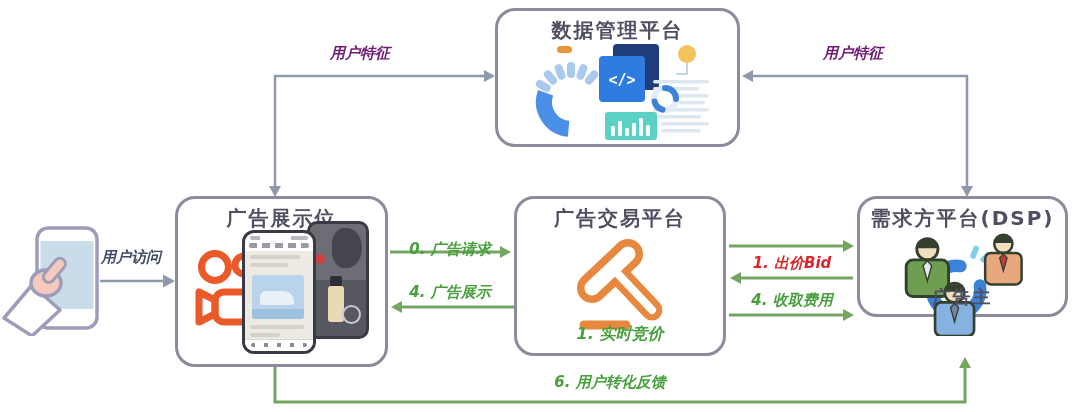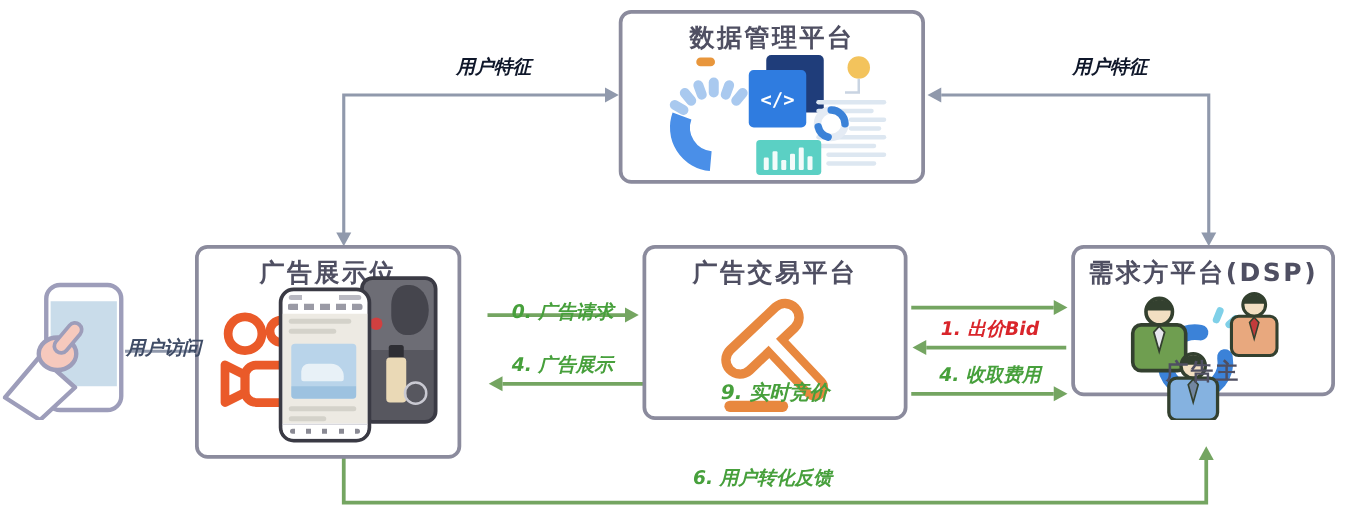--- a/index.html
+++ b/index.html
@@ -1,24 +1,24 @@
 <!DOCTYPE html>
 <html><head>
 <meta charset="utf-8">
 <style>
   html,body{margin:0;padding:0;background:#ffffff;}
   .canvas{position:relative;width:1080px;height:412px;background:#ffffff;overflow:hidden;
           font-family:"DejaVu Sans","Liberation Sans",sans-serif;}
   .wires{position:absolute;left:0;top:0;width:1080px;height:412px;}
-  .box{position:absolute;background:#fff;border:3px solid #8b8b9d;border-radius:10px;box-sizing:border-box;}
+  .box{position:absolute;background:#fff;border:3px solid #8b8b9d;border-radius:20px;box-sizing:border-box;}
   .box-title{text-align:center;font-weight:bold;font-size:20px;color:#4f4f62;margin-top:6px;letter-spacing:2px;white-space:nowrap;}
   .flow-label{position:absolute;font-weight:bold;font-style:italic;font-size:15px;text-align:center;white-space:nowrap;}
   .lab-green{color:#47a03c;}
   .lab-red{color:#d9252b;}
-  .lab-gray{color:#0f172a;text-align:right;}
+  .lab-gray{color:#701a75;}
   .lab-navy{color:#3f4c66;}
   .inbox-label{position:absolute;left:0;right:0;text-align:center;font-weight:bold;}
   .step3{bottom:8px;font-style:italic;font-size:16px;color:#47a03c;}
   .advertiser{bottom:5px;font-size:18px;color:#4f4f62;letter-spacing:2px;font-family:Liberation Serif, serif;}
   .art{display:block;margin:0 auto;}
   
   .phone-back{position:absolute;left:129px;top:22px;width:62px;height:118px;background:#57575f;border:3px solid #3a3a44;border-radius:10px;box-sizing:border-box;overflow:hidden;z-index:2;}
   .cat-area{position:absolute;left:0;top:0;right:0;height:56px;background:#6d6d75;}
   .cat-blob{position:absolute;right:4px;top:4px;width:30px;height:40px;background:#45454d;border-radius:40% 50% 50% 40%;}
   .red-badge{position:absolute;left:5px;top:30px;width:10px;height:10px;background:#d04040;border-radius:50%;}
@@ -134,21 +134,21 @@
         <rect x="98" y="82" width="4" height="10" rx="1"></rect>
         <rect x="105" y="77" width="4" height="15" rx="1"></rect>
         <rect x="112" y="84" width="4" height="8" rx="1"></rect>
         <rect x="119" y="79" width="4" height="13" rx="1"></rect>
         <rect x="126" y="74" width="4" height="18" rx="1"></rect>
         <rect x="133" y="81" width="4" height="11" rx="1"></rect>
       </g>
     </svg>
   </div>
 
-  <div class="box" style="left:156px;top:196px;width:213px;height:171px;">
+  <div class="box" style="left:175px;top:196px;width:213px;height:171px;">
     <div class="box-title">广告展示位</div>
     <svg style="position:absolute;left:12px;top:48px;" width="74" height="84" viewBox="0 0 74 84">
       <g stroke="#ea5a29" stroke-width="7" fill="none" stroke-linejoin="round" stroke-linecap="round">
         <circle cx="25" cy="20" r="13.5"></circle>
         <circle cx="54" cy="18" r="9"></circle>
         <rect x="25" y="45" width="36" height="30" rx="9"></rect>
         <path d="M25 53 L9 45 V 75 L25 67 Z"></path>
       </g>
     </svg>
 
@@ -173,30 +173,30 @@
         </div>
         <div class="pf-line" style="top:74px;width:54px;"></div>
         <div class="pf-line" style="top:82px;width:30px;"></div>
       </div>
       <div class="pf-nav">
         <div class="pf-dots"></div>
       </div>
     </div>
   </div>
 
-  <div class="box" style="left:514px;top:196px;width:212px;height:140px;">
+  <div class="box" style="left:514px;top:196px;width:212px;height:160px;">
     <div class="box-title">广告交易平台</div>
     <svg class="art" width="120" height="100" viewBox="0 0 120 100" style="margin-top:2px;">
       <line x1="32" y1="54" x2="68" y2="20" stroke="#e8883f" stroke-width="30" stroke-linecap="round"></line>
       <line x1="58" y1="40" x2="92" y2="76" stroke="#e8883f" stroke-width="21" stroke-linecap="round"></line>
       <line x1="32" y1="54" x2="68" y2="20" stroke="#ffffff" stroke-width="15" stroke-linecap="round"></line>
       <line x1="58" y1="40" x2="92" y2="76" stroke="#ffffff" stroke-width="8" stroke-linecap="round"></line>
       <line x1="24" y1="91" x2="66" y2="91" stroke="#e8883f" stroke-width="9" stroke-linecap="round"></line>
     </svg>
-    <div class="inbox-label step3">9. 实时竞价</div>
+    <div class="inbox-label step3">1. 实时竞价</div>
   </div>
 
   <div class="box" style="left:857px;top:196px;width:211px;height:121px;">
     <div class="box-title">需求方平台(DSP)</div>
     <svg class="art" width="150" height="104" viewBox="0 0 150 108" style="margin-top:0;">
       <path d="M92.6 55.7 A25 25 0 1 1 72.3 35.4" stroke="#3b82d8" stroke-width="13" fill="none" stroke-linecap="round"></path>
       <g fill="#7fd0e8">
         <rect x="84" y="14" width="6" height="14" rx="3" transform="rotate(22 87 21)"></rect>
         <rect x="96" y="20" width="6" height="13" rx="3" transform="rotate(48 99 26)"></rect>
         <rect x="104" y="31" width="6" height="12" rx="3" transform="rotate(74 107 37)"></rect>
@@ -219,21 +219,21 @@
       <g transform="translate(46,52) scale(0.92)">
         <circle cx="22" cy="12" r="11" fill="#f2dfc2" stroke="#33402f" stroke-width="3"></circle>
         <path d="M11.2 11 A11 11 0 0 1 32.8 11 Z" fill="#33402f"></path>
         <rect x="0" y="23" width="44" height="38" rx="7" fill="#85b2e0" stroke="#33402f" stroke-width="3"></rect>
         <polygon points="22,24 26.5,29 22,45 17.5,29" fill="#7286a0" stroke="#33402f" stroke-width="1.5"></polygon>
       </g>
     </svg>
     <div class="inbox-label advertiser">广告主</div>
   </div>
 
-  <div class="flow-label lab-navy" style="left:86px;top:269px;width:90px;">用户访问</div>
+  <div class="flow-label lab-navy" style="left:86px;top:248px;width:90px;">用户访问</div>
   <div class="flow-label lab-gray" style="left:295px;top:44px;width:130px;">用户特征</div>
   <div class="flow-label lab-gray" style="left:788px;top:44px;width:130px;">用户特征</div>
   <div class="flow-label lab-green" style="left:390px;top:240px;width:120px;">0. 广告请求</div>
   <div class="flow-label lab-green" style="left:390px;top:283px;width:120px;">4. 广告展示</div>
   <div class="flow-label lab-red" style="left:730px;top:254px;width:124px;">1. 出价Bid</div>
   <div class="flow-label lab-green" style="left:730px;top:291px;width:124px;">4. 收取费用</div>
   <div class="flow-label lab-green" style="left:480px;top:373px;width:260px;">6. 用户转化反馈</div>
 
 </div>
 

